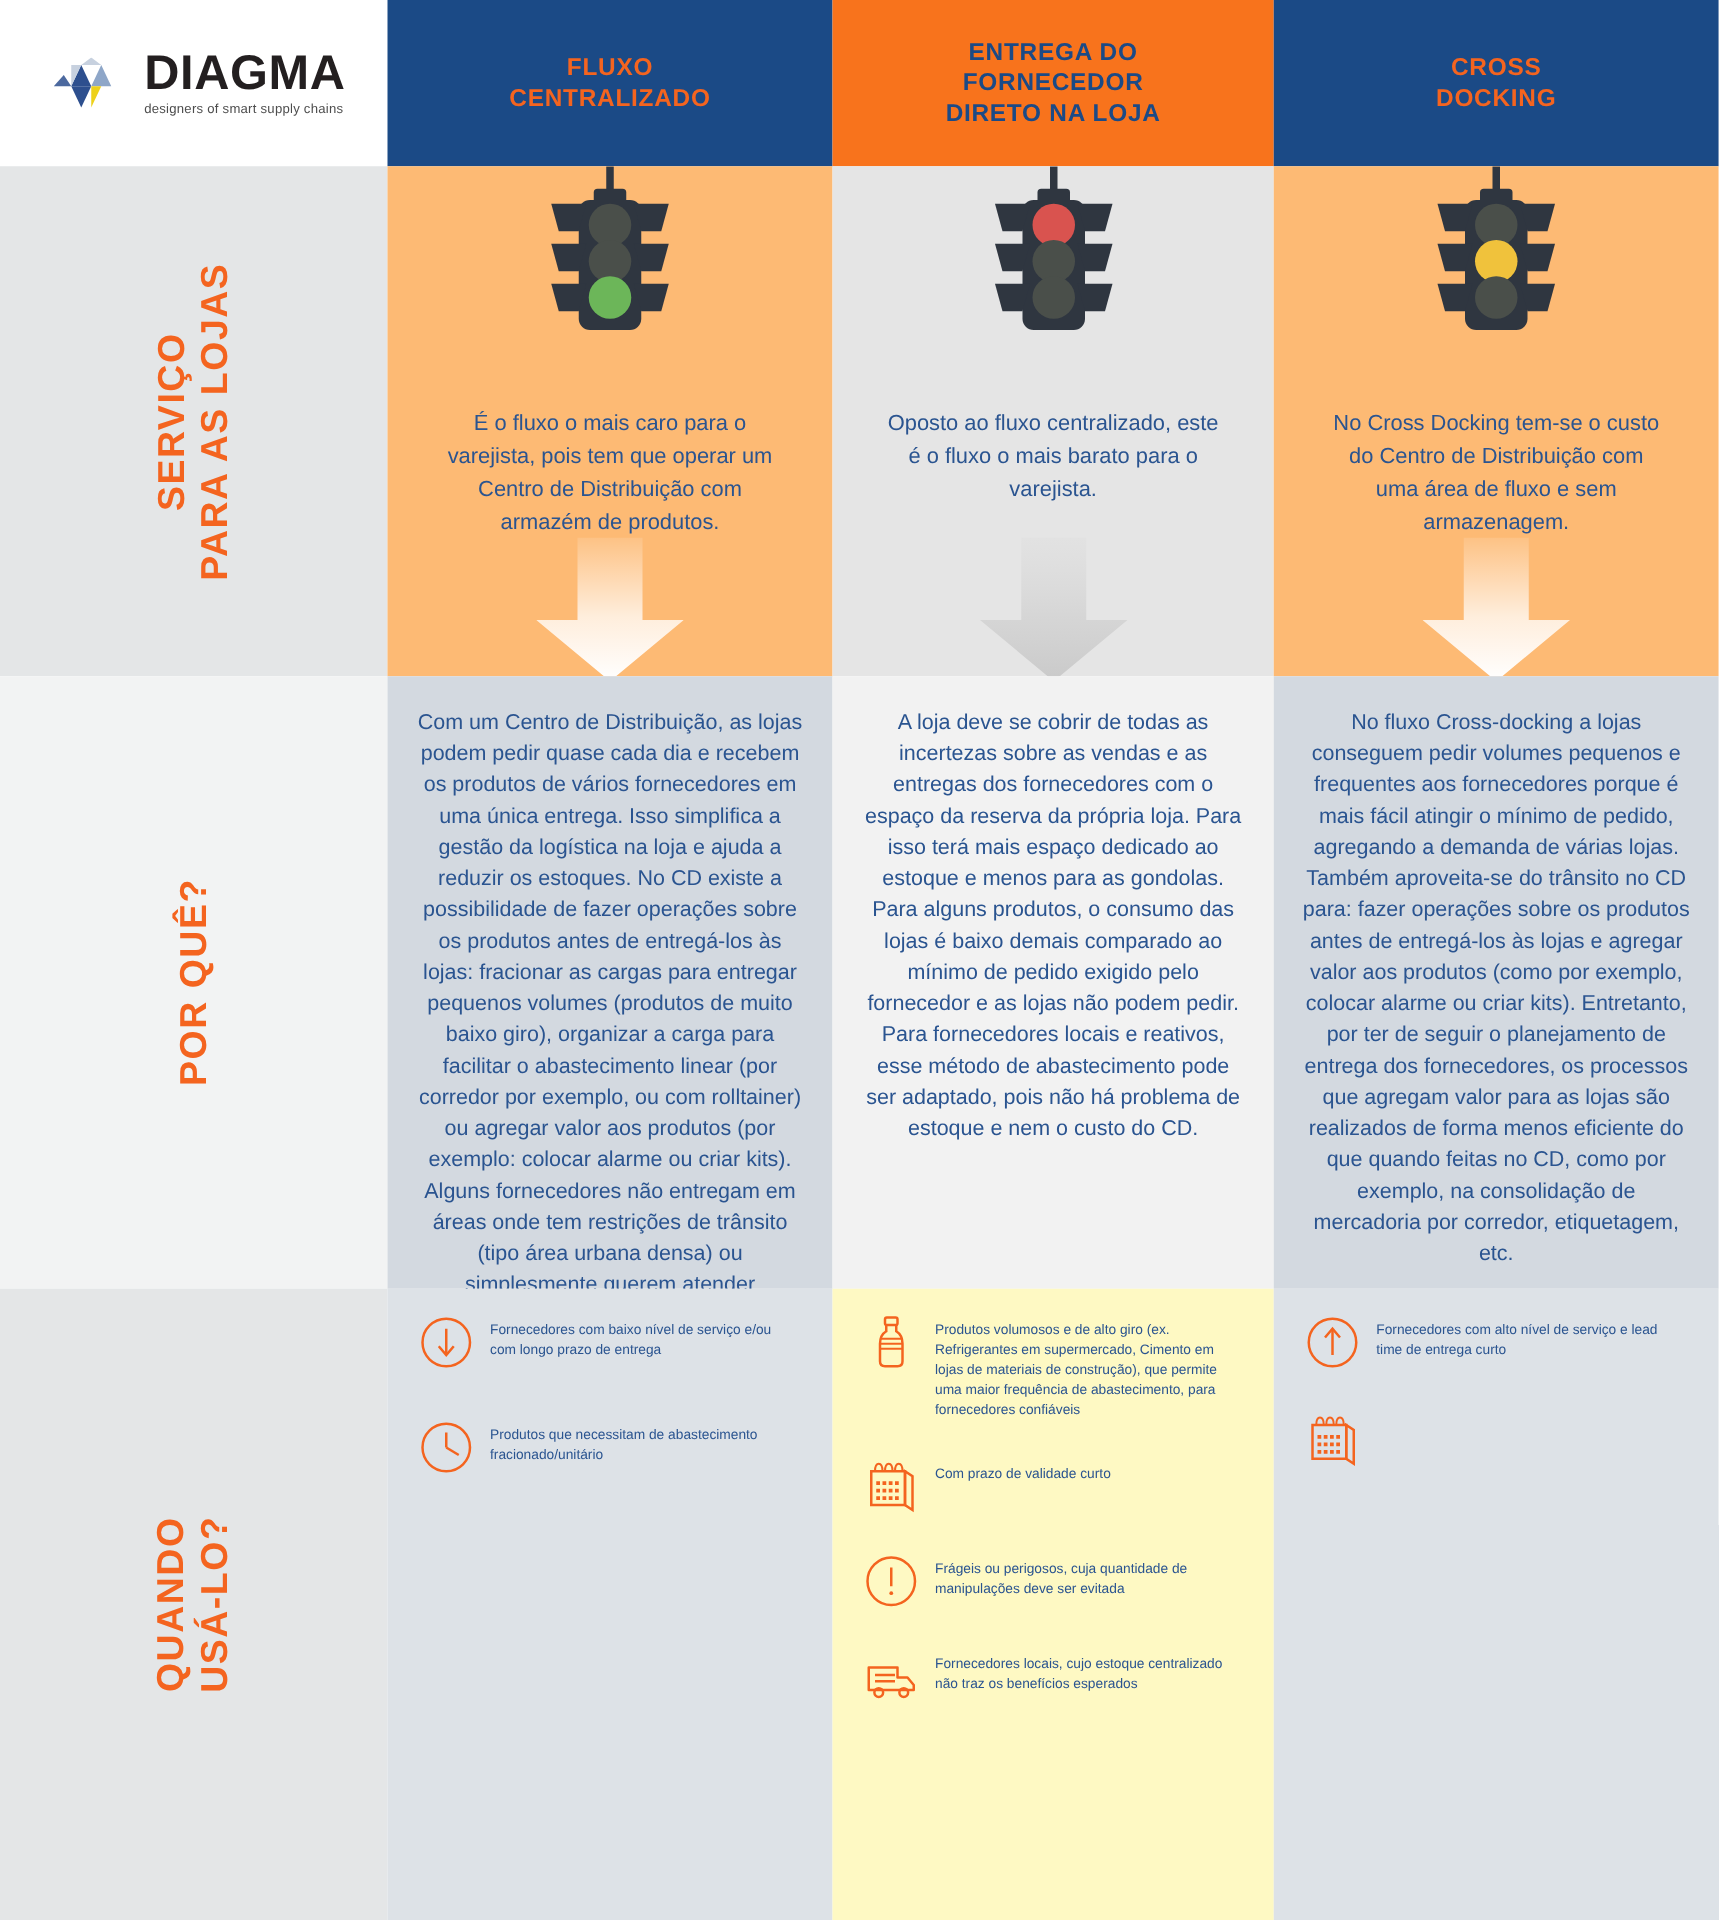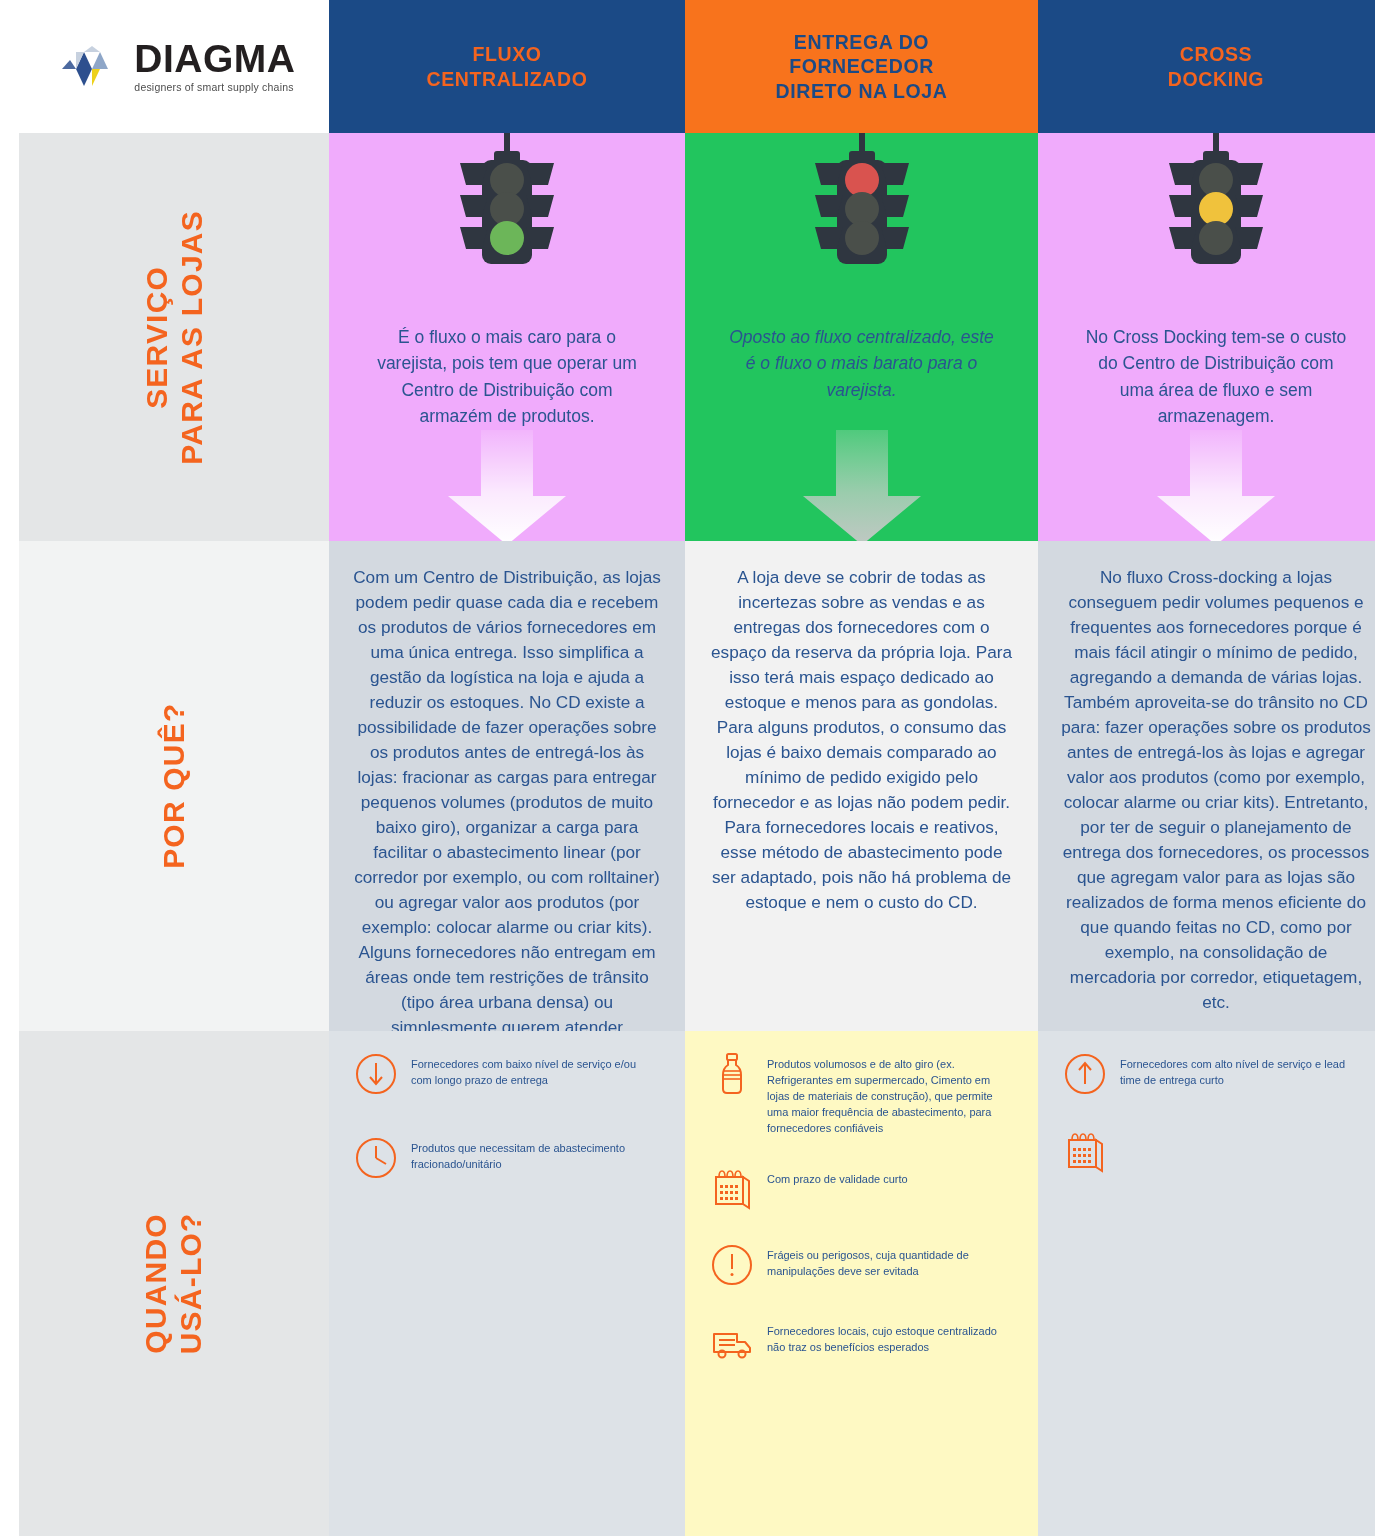--- a/index.html
+++ b/index.html
@@ -8,21 +8,20 @@
     font-family: "Liberation Sans", sans-serif;
     background: #ffffff;
     overflow: hidden;
   }
   #infographic {
     position: relative;
     width: 1375px; height: 1080px;
     display: grid;
     grid-template-columns: 310px 356px 353px 356px;
     grid-template-rows: 133px 408px 490px 505px;
-    padding-left: 19px;
   }
 
   
   .cell { position: relative; overflow: hidden; }
 
   
   .logo-cell {
     background: #ffffff;
     display: flex; align-items: center; justify-content: center;
   }
@@ -67,22 +66,22 @@
     line-height: 1.18;
     text-align: center;
     text-transform: uppercase;
     font-family: "Liberation Sans Narrow", "Liberation Sans", sans-serif;
   }
   .side-r1 { background: #e4e6e7; }
   .side-r2 { background: #f2f3f3; }
   .side-r3 { background: #e4e6e7; }
 
   
-  .bg-a1 { background: #f0abfc; }
-  .bg-b1 { background: #22c55e; font-style: italic; }
+  .bg-a1 { background: #fdba74; }
+  .bg-b1 { background: #e5e5e5; }
   .bg-a2 { background: #d3d9e0; }
   .bg-b2 { background: #f2f2f2; }
   .bg-a3 { background: #dde2e7; }
   .bg-b3 { background: #fef9c3; }
 
   
   .tl-cell { display: flex; flex-direction: column; align-items: center; }
   .tl-box { margin-top: 0px; }
   .blurb {
     color: #2a5490;

